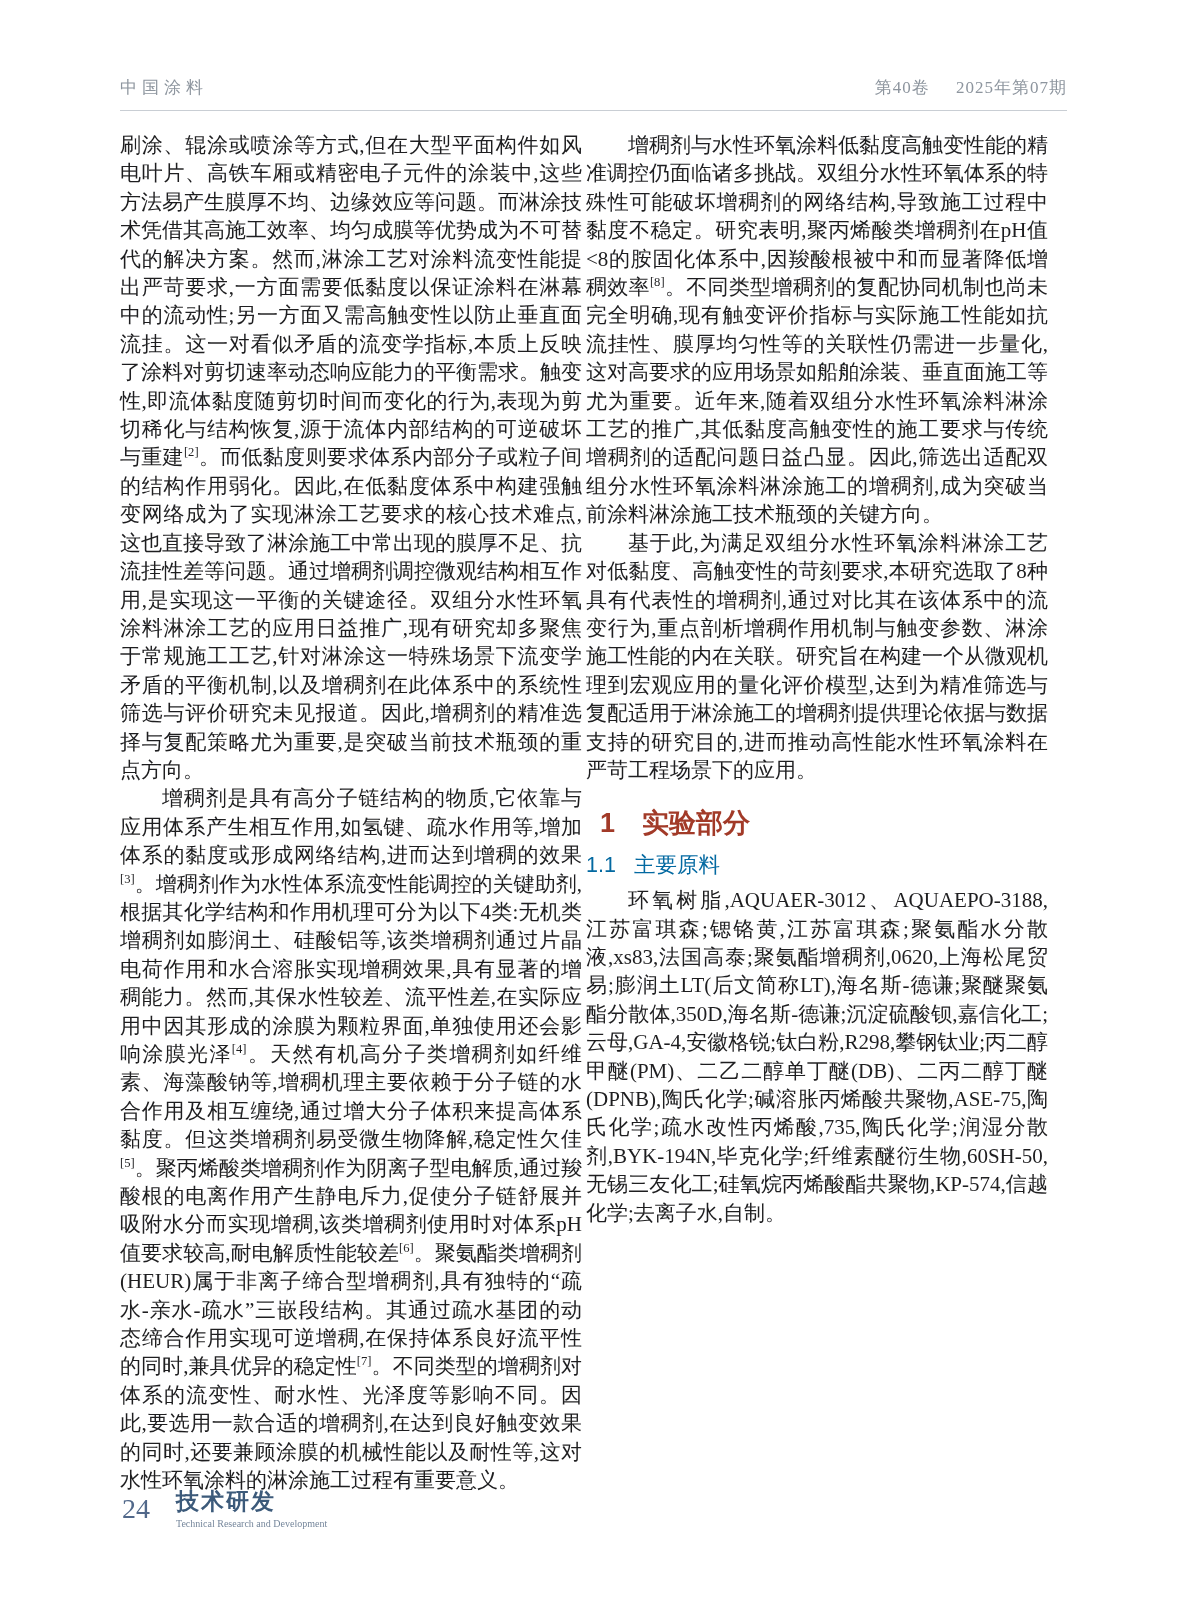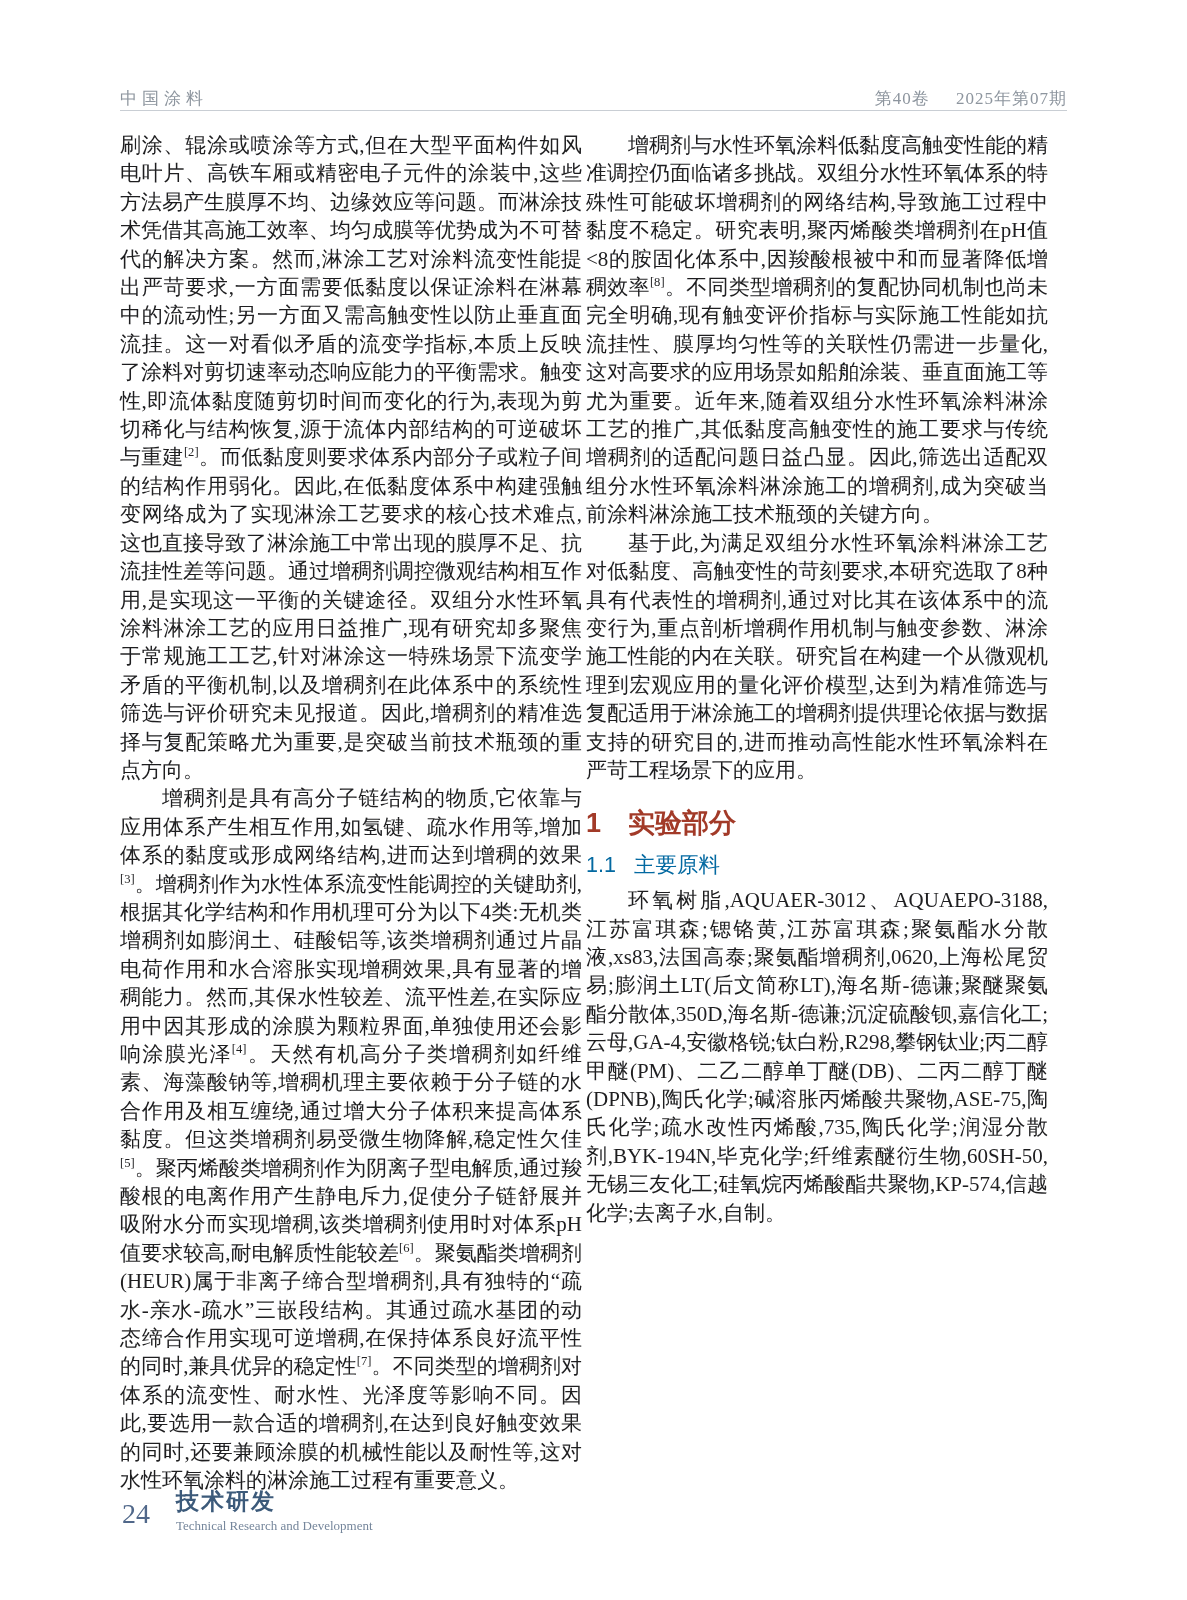--- a/index.html
+++ b/index.html
@@ -5,59 +5,59 @@
   html,body { margin:0; padding:0; background:#ffffff; }
   .page {
     position:relative; width:1187px; height:1600px; background:#ffffff;
     font-family:"Liberation Serif","DejaVu Serif",serif; color:#1e1e20;
     overflow:hidden;
   }
   
   .header {
     position:absolute; top:0; left:120px; width:947px; height:111px;
     display:flex; align-items:flex-end; justify-content:space-between;
-    box-sizing:border-box; 
+    box-sizing:border-box; padding-bottom:11px;
     border-bottom:1px solid #c9ced4;
     font-size:17px; color:#8d959e;
   }
   .journal { letter-spacing:5px; }
   .issue-info span { letter-spacing:1px; }
   .issue-part { margin-left:22px; }
   
   .columns { position:absolute; top:131px; left:120px; display:flex; gap:4px; }
   .col {
     width:462px; font-size:21px; line-height:28.4px;
     text-align:justify; text-justify:inter-character;
   }
   p.para { margin:0; }
   p.indent { text-indent:2em; }
   sup.cite { font-size:0.60em; line-height:0; vertical-align:super; }
   .heading1 {
     font-family:"Liberation Sans","DejaVu Sans",sans-serif; font-weight:bold;
-    color:#a23a28; font-size:27px; margin:25px 0 13px; text-align:left;
+    color:#a23a28; font-size:27px; margin:25px 14px 13px; text-align:left;
   }
   .heading1 .h-num { margin-right:27px; }
   .heading2 {
     font-family:"Liberation Sans","DejaVu Sans",sans-serif; font-weight:normal;
     color:#0369a1; font-size:21.5px; margin:7px 0 7px; text-align:left;
   }
   .heading2 .h-num { margin-right:18px; }
   
   .footer { position:absolute; left:122px; top:1489px; display:flex; align-items:flex-start; }
   .page-num {
     font-size:28px; color:#51688a; align-self:flex-end;
     margin:0 12px 4px 0;
   }
   .bar { width:4px; background:#2c4a6b; }
   .sec { display:flex; flex-direction:column; justify-content:flex-start; padding-left:10px; }
   .sec-cn {
     font-family:Liberation Serif, serif; font-weight:bold;
     font-size:23px; color:#3c5a7a; letter-spacing:2px; line-height:1.1;
   }
-  .sec-en { font-size:13px; color:#75869b; margin-top:4px; }
+  .sec-en { font-size:10px; color:#75869b; margin-top:4px; }
 </style>
 </head>
 <body>
 
 <div class="page">
 
   <div class="header">
     <span class="journal">中国涂料</span>
     <span class="issue-info">
       <span>第40卷</span>

